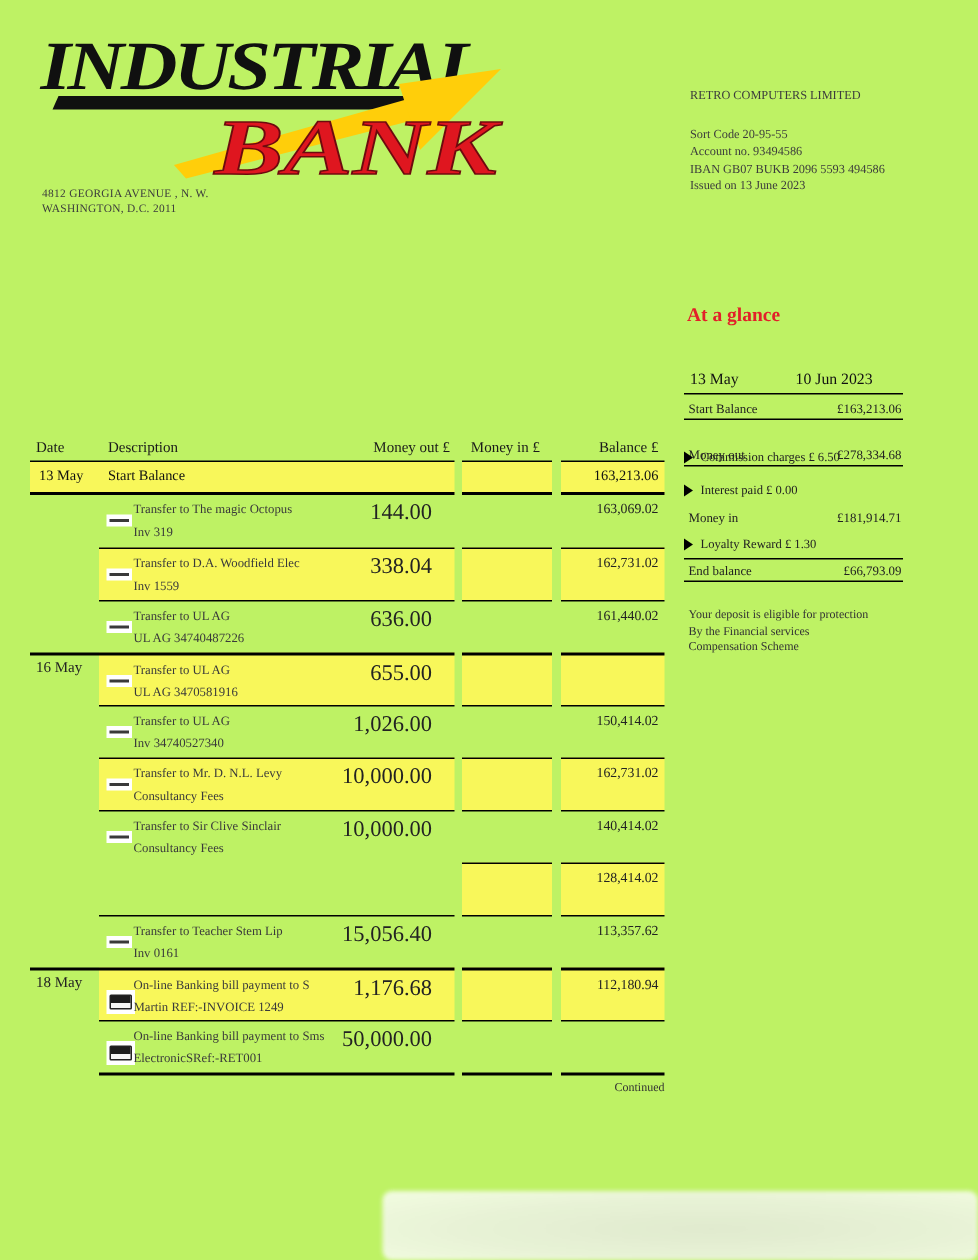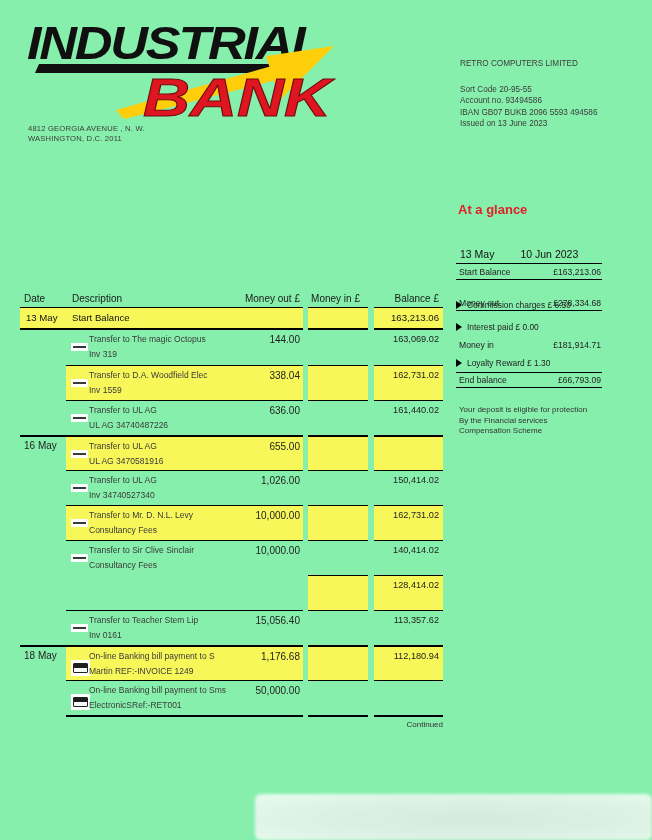--- a/index.html
+++ b/index.html
@@ -1,32 +1,32 @@
 <!DOCTYPE html>
 <html style="--hl: #f8f75a; --red: #e2202a;"><head>
 <meta charset="utf-8">
 <style>
   html,body{margin:0;padding:0;background:#ffffff;}
-  .page{position:relative;width:652px;height:840px;background:#86efac;overflow:hidden;
-        font-family:Liberation Sans, sans-serif;color:#2e2e2e;}
+  .page{position:relative;width:652px;height:840px;background:#bef264;overflow:hidden;
+        font-family:Liberation Serif, serif;color:#2e2e2e;}
 
   
   .logo{position:absolute;left:26px;top:12px;width:310px;height:115px;}
 
   
   .addr{position:absolute;left:28px;top:124px;font-size:7.6px;line-height:10px;color:#3c3c3c;letter-spacing:.2px;}
   .acct{position:absolute;left:460px;top:58px;font-size:8.2px;line-height:11.5px;color:#3c3c3c;}
   .acct .holder{margin-bottom:14px;}
 
   
   .glance{position:absolute;left:456px;top:202px;width:146px;font-size:8.6px;color:#222;}
   .g-title{position:absolute;left:2px;top:0;font-size:13px;font-weight:bold;color:var(--red);}
   .g-period{position:absolute;left:0;top:46px;width:146px;border-bottom:1.6px solid #000;
             padding:0 0 3px 4px;font-size:10.5px;color:#111;box-sizing:border-box;}
-  .g-period .p2{margin-left:26px;}
+  .g-period .p2{margin-left:38px;}
   .g-line{position:absolute;left:0;width:146px;box-sizing:border-box;display:flex;
           justify-content:space-between;padding:0 1px 2px 3px;}
   .g-line.rule{border-bottom:1px solid #000;}
   .g-start{top:65px;}
   .g-out{top:80px;margin-top:16px;}
   .g-moneyin{top:138px;}
   .g-end{top:170px;border-top:1.6px solid #000;border-bottom:1.6px solid #000;padding-top:2px;}
   .g-bullet{position:absolute;left:0;width:146px;display:flex;align-items:center;font-size:8.4px;}
   .g-b1{top:98px;} .g-b2{top:120px;} .g-b3{top:156px;}
   .tri{display:inline-block;width:0;height:0;border-left:6px solid #000;
@@ -53,21 +53,21 @@
   .tx-row .cell{position:absolute;top:0;height:100%;box-sizing:border-box;}
   .cell-date{left:0;width:46px;font-size:10px;color:#222;padding:3px 0 0 4px;}
   .cell-body{left:46px;width:237px;}
   .cell-in{left:288px;width:60px;}
   .cell-bal{left:354px;width:69px;}
   .tx-row.hl .cell-body,.tx-row.hl .cell-in,.tx-row.hl .cell-bal{background:var(--hl);}
   .tx-row.sep .cell-body,.tx-row.sep .cell-in,.tx-row.sep .cell-bal{border-top:1.5px solid #000;}
   .tx-row.group .cell{border-top:2.4px solid #000;}
   .desc1{position:absolute;left:23px;top:4px;font-size:8.5px;color:#3a3a3a;white-space:nowrap;}
   .desc2{position:absolute;left:23px;top:19px;font-size:8.5px;color:#3a3a3a;white-space:nowrap;}
-  .out{position:absolute;right:3px;top:4px;font-size:10px;color:#222;}
+  .out{position:absolute;right:15px;top:4px;font-size:15px;color:#222;}
   .in{position:absolute;right:4px;top:4px;font-size:9.2px;color:#222;}
   .bal{position:absolute;right:4px;top:4px;font-size:9.2px;color:#222;}
   .tx-icon{position:absolute;left:5px;top:13px;background:#fff;padding:3px 2px;line-height:0;display:block;}
   .icon-dash{display:block;width:13px;height:0;border-top:2px solid #3a3a3a;}
   .icon-card{display:block;width:13px;height:8px;border:1px solid #222;border-radius:1px;
              background:linear-gradient(#1d1d1d 0 55%,#f6f6f6 55% 100%);}
   .tbottom{position:relative;height:2px;}
   .tbottom .seg{position:absolute;top:0;border-top:2.3px solid #000;}
   .tb1{left:46px;width:237px;}
   .continued-row{position:relative;height:14px;}

